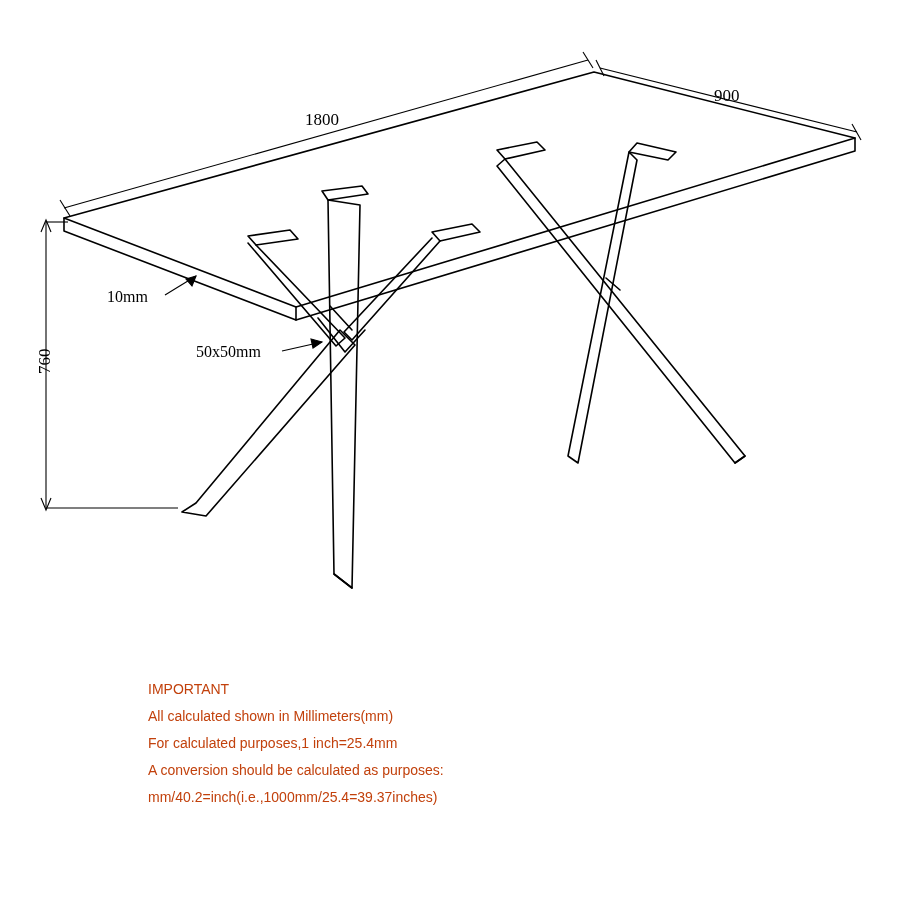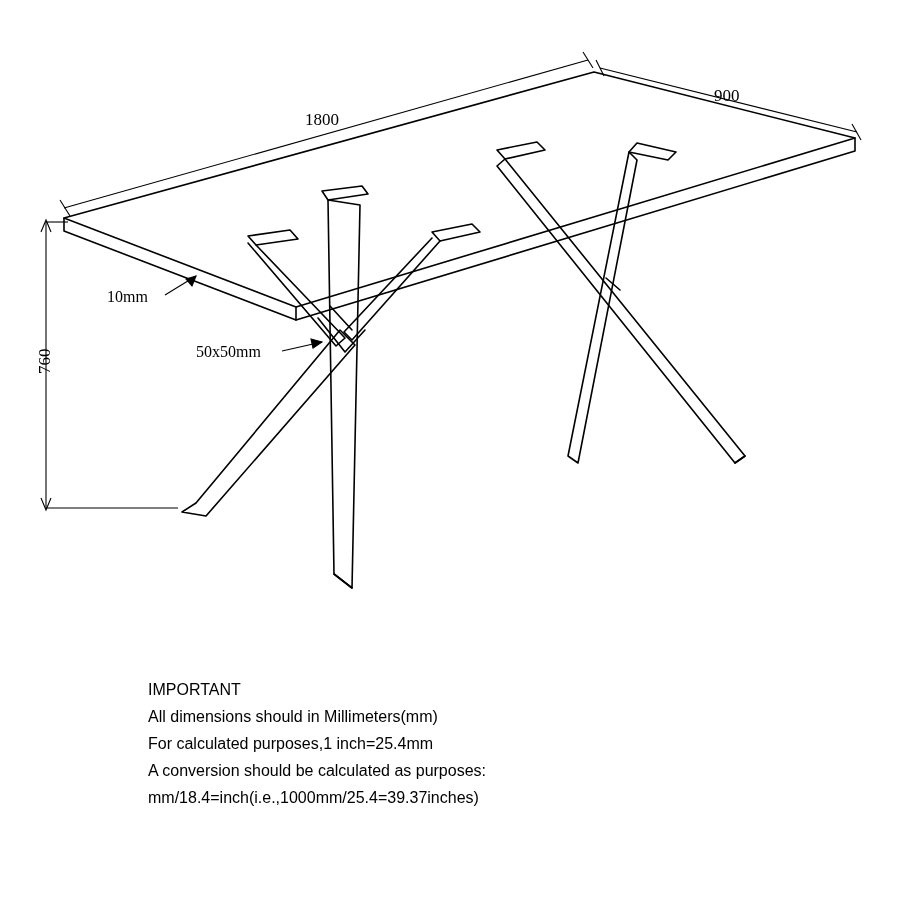--- a/index.html
+++ b/index.html
@@ -36,23 +36,23 @@
   .dim-text-small {
     font-family: "Liberation Serif", serif;
     font-size: 16px;
     fill: #000;
   }
   .note-block {
     position: absolute;
     left: 148px;
     top: 676px;
     width: 620px;
-    color: #000000;
+    color: #c2410c;
     font-family: "Liberation Sans", sans-serif;
-    font-size: 16px;
+    font-size: 14px;
     line-height: 27px;
   }
   .note-line {
     white-space: nowrap;
   }
 </style>
 </head>
 <body>
 
 <div id="diagram-root">
@@ -133,19 +133,19 @@
     <text class="dim-text" x="305" y="125">1800</text>
     <text class="dim-text" x="714" y="101">900</text>
     <text class="dim-text" x="50" y="374" transform="rotate(-90 50 374)">760</text>
     <text class="dim-text-small" x="107" y="302">10mm</text>
     <text class="dim-text-small" x="196" y="357">50x50mm</text>
 
   </svg>
 
   <div class="note-block">
     <div class="note-line">IMPORTANT</div>
-    <div class="note-line">All dimensions should in Millimeters(mm)</div>
+    <div class="note-line">All calculated shown in Millimeters(mm)</div>
     <div class="note-line">For calculated purposes,1 inch=25.4mm</div>
     <div class="note-line">A conversion should be calculated as purposes:</div>
-    <div class="note-line">mm/18.4=inch(i.e.,1000mm/25.4=39.37inches)</div>
+    <div class="note-line">mm/40.2=inch(i.e.,1000mm/25.4=39.37inches)</div>
   </div>
 
 </div>
 
 </body></html>

